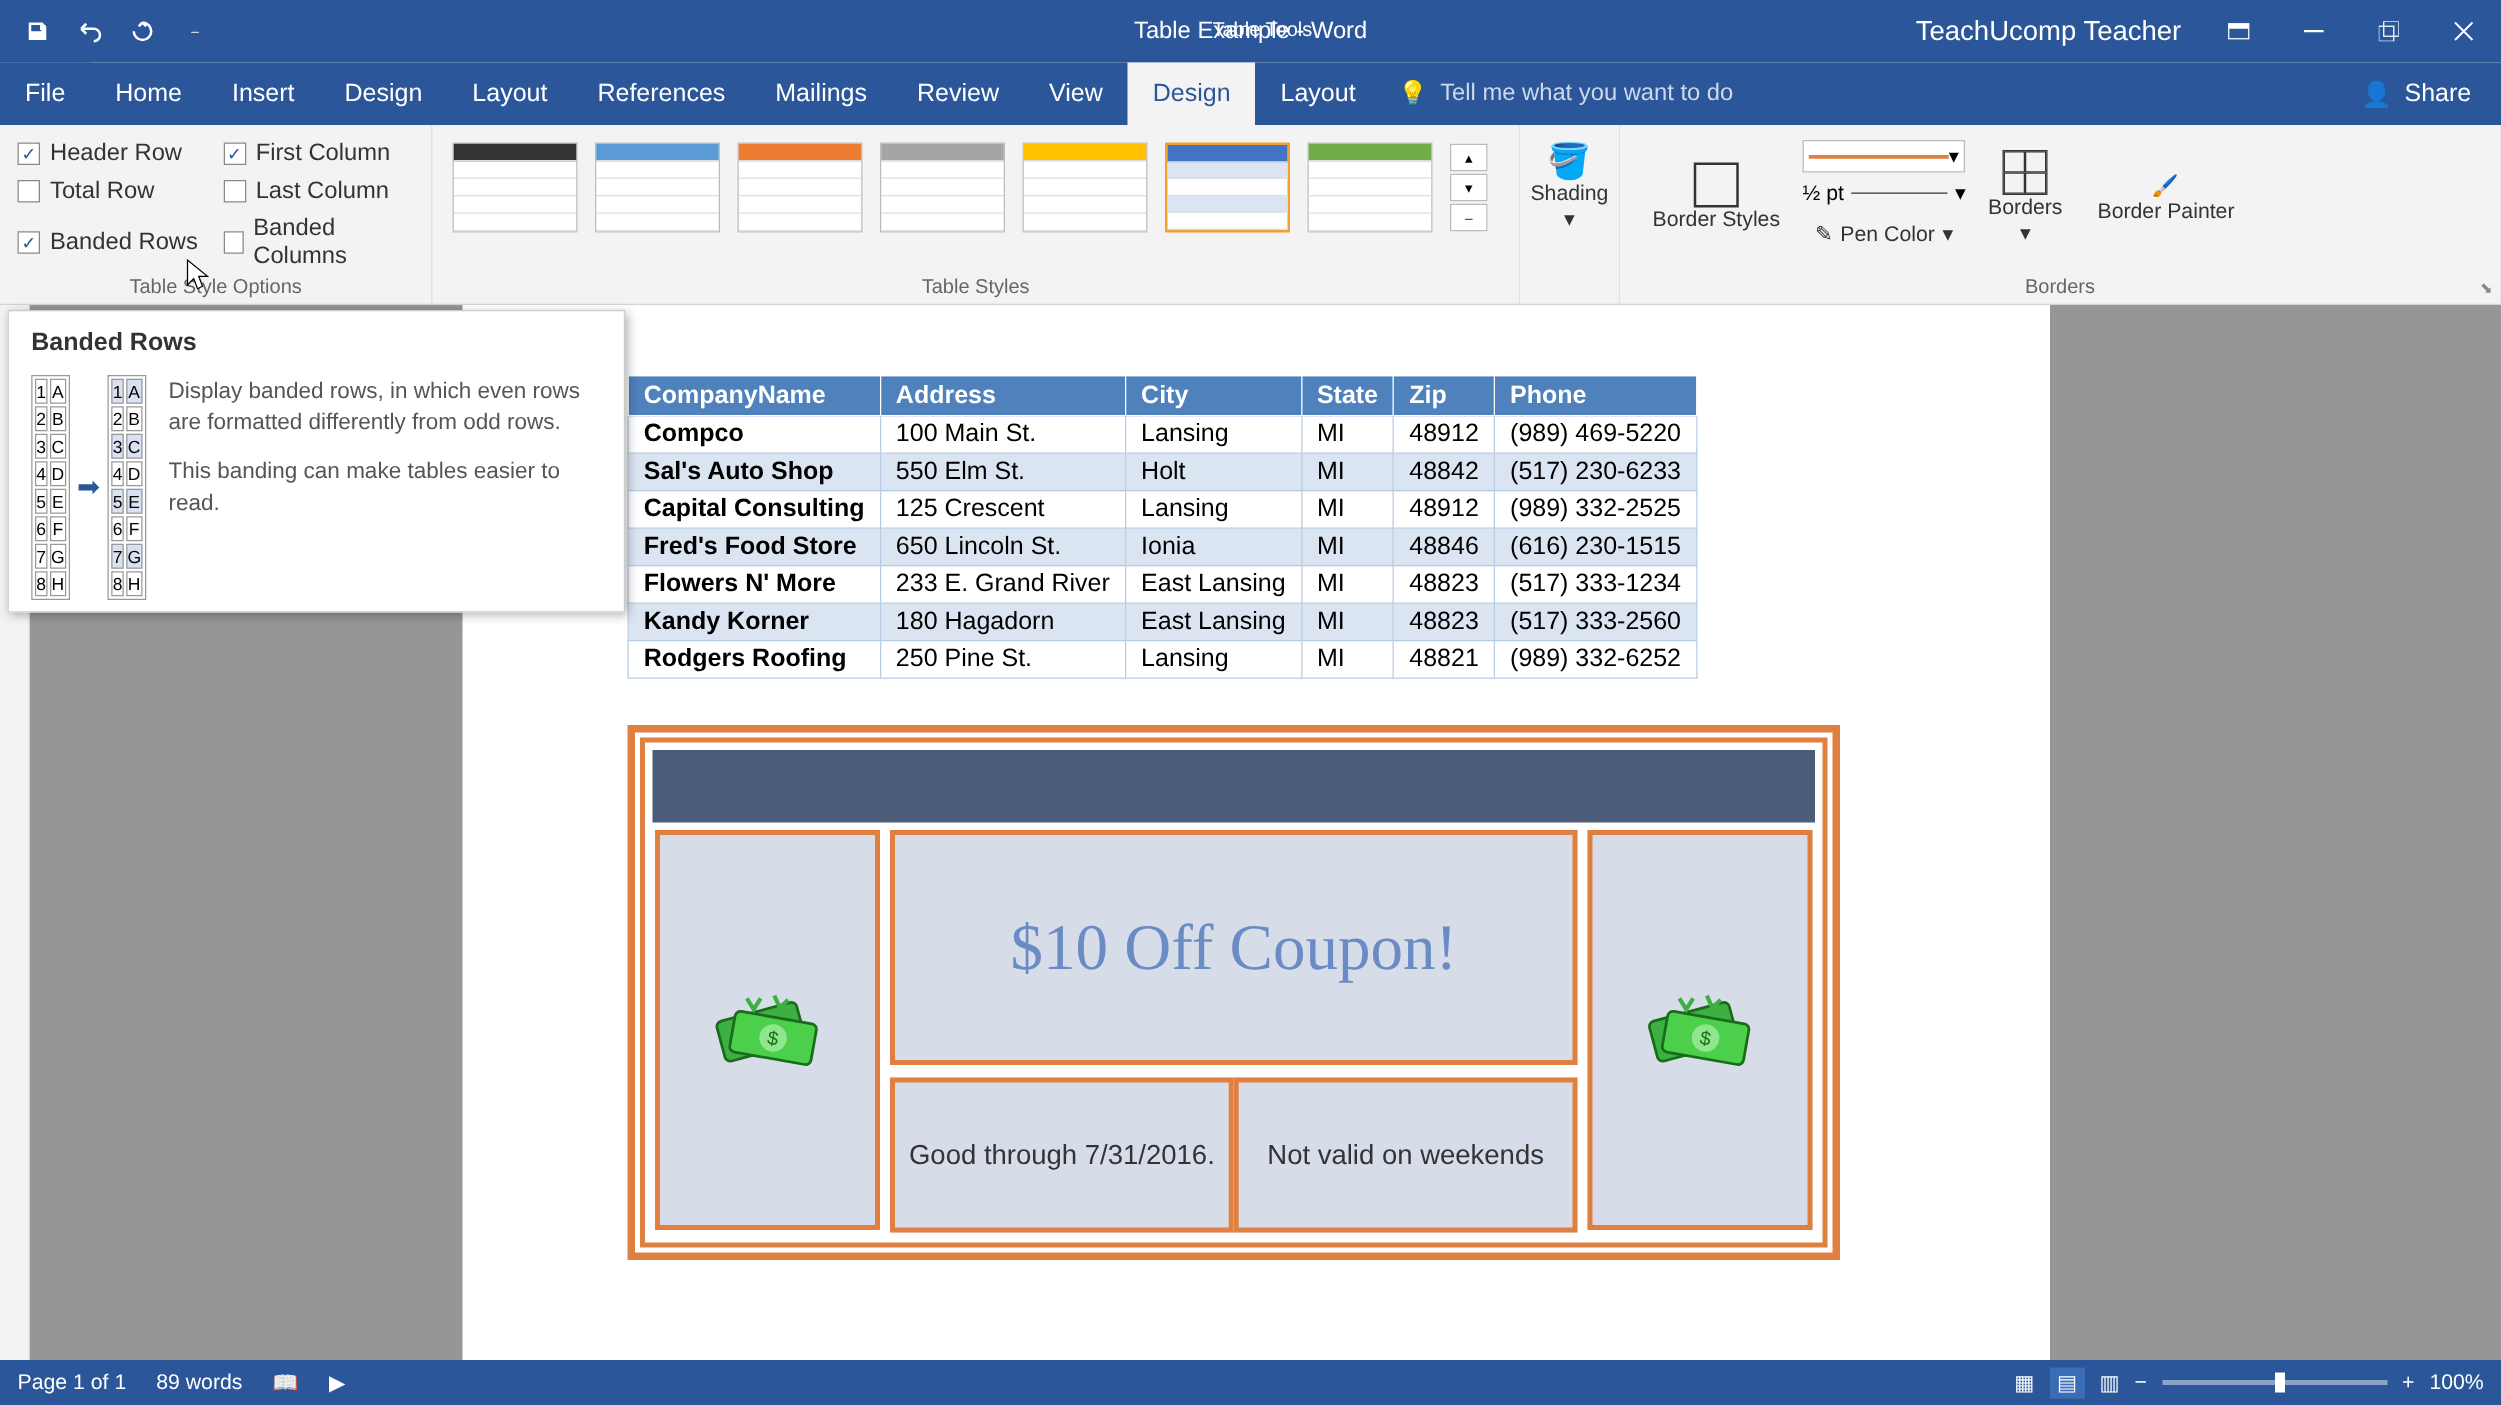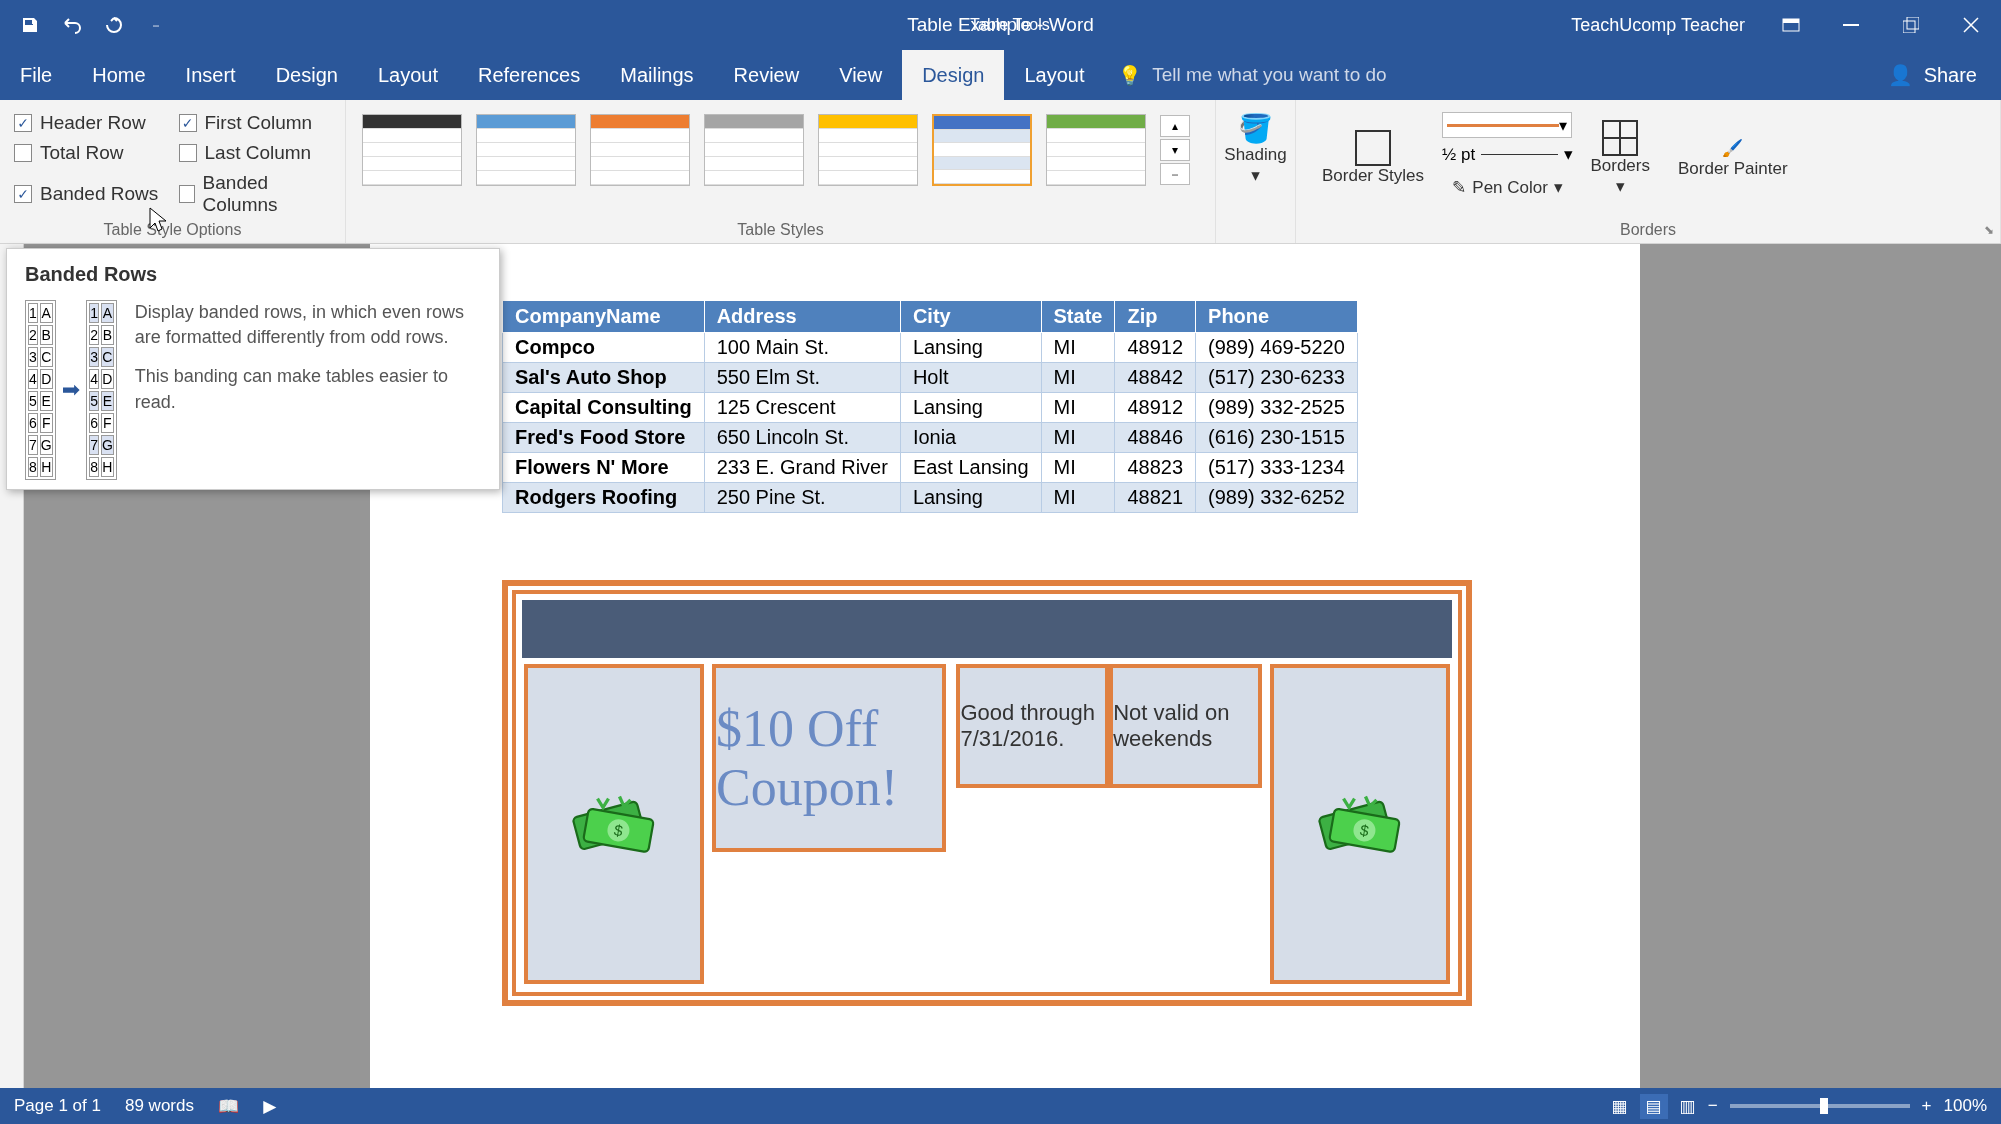--- a/index.html
+++ b/index.html
@@ -4,21 +4,21 @@
 <style>
 * { margin: 0; padding: 0; box-sizing: border-box; font-family: 'Segoe UI', Tahoma, sans-serif; }
 body { background: #fff; overflow: hidden; width: 2001px; height: 1124px; position: relative; }
 
 
 .title-bar { height: 50px; background: #2b579a; display: flex; align-items: center; color: #fff; }
 .qat { display: flex; align-items: center; gap: 18px; padding: 0 18px; }
 .qat-icon { width: 24px; height: 24px; display: flex; align-items: center; justify-content: center; }
 .doc-title { position: absolute; left: 50%; transform: translateX(-50%); font-size: 19px; }
 .table-tools { position: absolute; left: 940px; font-size: 16px; padding: 0 30px; }
-.user-name { margin-left: auto; font-size: 18px; padding-right: 16px; }
+.user-name { margin-left: auto; font-size: 22px; padding-right: 16px; }
 .window-controls { display: flex; gap: 0; }
 .win-btn { width: 60px; height: 50px; display: flex; align-items: center; justify-content: center; }
 
 
 .ribbon-tabs { height: 50px; background: #2b579a; display: flex; align-items: stretch; color: #fff; }
 .tab { padding: 0 20px; display: flex; align-items: center; font-size: 20px; cursor: pointer; }
 .tab.active { background: #f3f3f3; color: #2b579a; }
 .tab.file { background: #2b579a; }
 .tell-me { display: flex; align-items: center; gap: 10px; padding: 0 14px; color: #cfd8e8; font-size: 19px; }
 .share-btn { margin-left: auto; display: flex; align-items: center; gap: 10px; padding: 0 24px; font-size: 20px; }
@@ -81,21 +81,21 @@
 .data-table tr:nth-child(even) td { background: #dbe5f1; }
 .data-table td:first-child { font-weight: bold; }
 
 
 .coupon { position: absolute; left: 502px; top: 580px; width: 970px; border: 6px solid #e08040; background: #fff; }
 .coupon-inner { border: 4px solid #e08040; margin: 4px; }
 .coupon-header { height: 58px; background: #4a5c78; margin: 6px; }
 .coupon-row { display: flex; gap: 8px; padding: 0 8px 8px; }
 .coupon-cell { border: 4px solid #e08040; background: #d6dde8; display: flex; align-items: center; justify-content: center; }
 .money-cell { width: 180px; height: 320px; }
-.center-col { flex: 1; display: flex; flex-direction: row; gap: 10px; }
+.center-col { flex: 1; display: flex; flex-direction: column; gap: 10px; }
 .coupon-title-cell { height: 188px; font-size: 52px; color: #6b8bc4; font-family: Georgia, serif; }
 .bottom-cells { display: flex; }
 .bottom-cell { flex: 1; height: 124px; font-size: 22px; color: #333; }
 
 
 .status-bar { position: absolute; bottom: 0; left: 0; right: 0; height: 36px; background: #2b579a; color: #fff; display: flex; align-items: center; padding: 0 14px; font-size: 17px; gap: 24px; }
 .status-right { margin-left: auto; display: flex; align-items: center; gap: 12px; }
 .zoom-slider { width: 180px; height: 4px; background: #8ba3c7; position: relative; }
 .zoom-thumb { position: absolute; left: 50%; top: -6px; width: 8px; height: 16px; background: #fff; }
 
@@ -460,20 +460,28 @@
       </tr>
       <tr>
         <td style="min-width: 190px;">Flowers N' More</td>
         <td style="min-width: 190px;">233 E. Grand River</td>
         <td style="min-width: 140px;">East Lansing</td>
         <td style="min-width: 70px;">MI</td>
         <td style="min-width: 80px;">48823</td>
         <td style="min-width: 150px;">(517) 333-1234</td>
       </tr>
       <tr>
+        <td style="min-width: 190px;">Kandy Korner</td>
+        <td style="min-width: 190px;">180 Hagadorn</td>
+        <td style="min-width: 140px;">East Lansing</td>
+        <td style="min-width: 70px;">MI</td>
+        <td style="min-width: 80px;">48823</td>
+        <td style="min-width: 150px;">(517) 333-2560</td>
+      </tr>
+      <tr>
         <td style="min-width: 190px;">Rodgers Roofing</td>
         <td style="min-width: 190px;">250 Pine St.</td>
         <td style="min-width: 140px;">Lansing</td>
         <td style="min-width: 70px;">MI</td>
         <td style="min-width: 80px;">48821</td>
         <td style="min-width: 150px;">(989) 332-6252</td>
       </tr>
     </tbody>
 </table>
 

